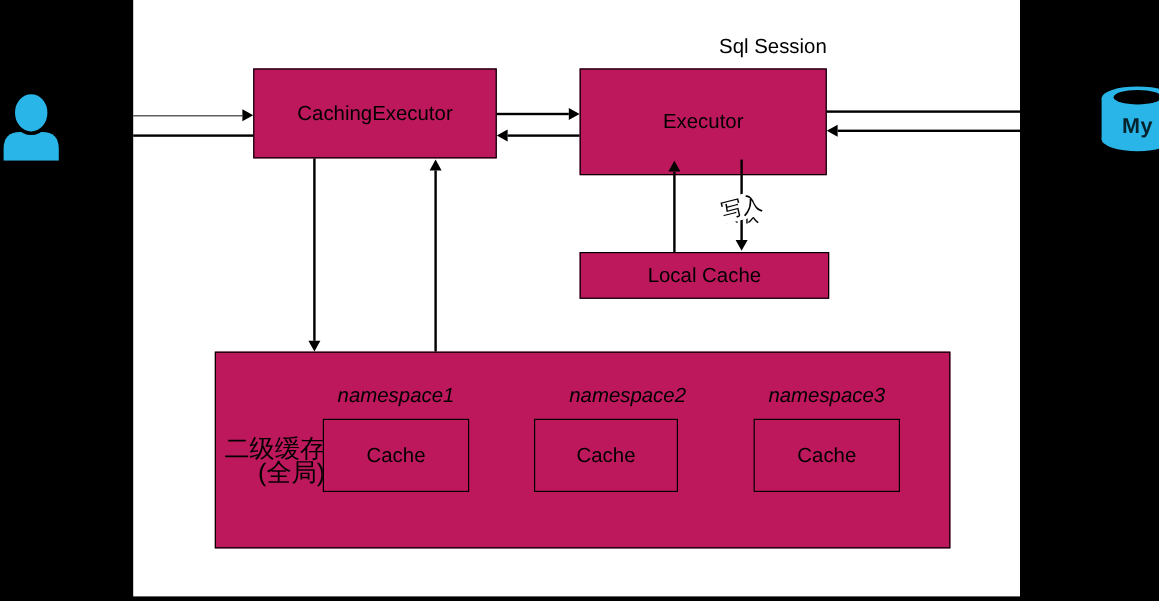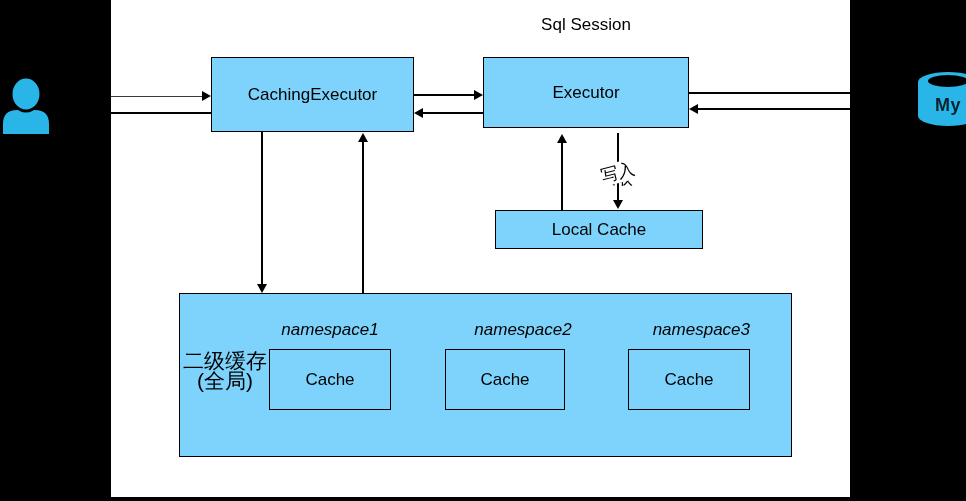--- a/index.html
+++ b/index.html
@@ -5,25 +5,25 @@
   html, body { margin:0; padding:0; background:#000; }
   body {
     position:relative; width:966px; height:501px; overflow:hidden;
     font-family:"Liberation Sans","DejaVu Sans",sans-serif; color:#000;
   }
   .canvas {
     position:absolute; left:111px; top:0; width:739px; height:497px;
     background:#fff;
   }
   .box {
-    position:absolute; background:#7dd3fc; border:1.5px solid #000;
+    position:absolute; background:#be185d; border:1.5px solid #000;
     display:flex; align-items:center; justify-content:center;
     font-size:17px; box-sizing:border-box;
   }
-  .floatlabel { position:absolute; text-align:center; font-size:17px; }
+  .floatlabel { position:absolute; text-align:right; font-size:17px;margin-top:14px; }
   .hline { position:absolute; height:1.5px; background:#000; }
   .vline { position:absolute; width:1.5px; background:#000; }
   .gray  { background:#3a3a3a; height:1px; }
   .arr { position:absolute; width:0; height:0; }
   .arr.right { border-top:5px solid transparent; border-bottom:5px solid transparent; border-left:9px solid #000; }
   .arr.left  { border-top:5px solid transparent; border-bottom:5px solid transparent; border-right:9px solid #000; }
   .arr.up    { border-left:5px solid transparent; border-right:5px solid transparent; border-bottom:9px solid #000; }
   .arr.down  { border-left:5px solid transparent; border-right:5px solid transparent; border-top:9px solid #000; }
   .edge-label { position:absolute; background:#fff; font-size:17px; text-align:center; line-height:21px; }
   .multiline { line-height:20px; font-size:21px; }
@@ -39,45 +39,45 @@
 </svg>
 
 <div class="canvas"></div>
 
 <div class="floatlabel" style="left:483px;top:15px;width:206px;">Sql Session</div>
 
 <div class="box" style="left:211px;top:57px;width:203px;height:75px;">
   <span>CachingExecutor</span>
 </div>
 
-<div class="box" style="left:483px;top:57px;width:206px;height:71px;">
+<div class="box" style="left:483px;top:57px;width:206px;height:89px;">
   <span>Executor</span>
 </div>
 
-<div class="box" style="left:483px;top:210px;width:208px;height:39px;margin-left:12px;">
+<div class="box" style="left:483px;top:210px;width:208px;height:39px;">
   <span>Local Cache</span>
 </div>
 
 <div class="box" style="left:179px;top:293px;width:613px;height:164px;"></div>
 <div class="floatlabel multiline" style="left:179px;top:351px;width:92px;">
   <div>二级缓存</div>
   <div>(全局)</div>
 </div>
 
 <div class="ns-label" style="left:269px;top:320px;width:122px;">namespace1</div>
 <div class="box" style="left:269px;top:349px;width:122px;height:61px;">
   <span>Cache</span>
 </div>
 
 <div class="ns-label" style="left:463px;top:320px;width:120px;">namespace2</div>
 <div class="box" style="left:445px;top:349px;width:120px;height:61px;">
   <span>Cache</span>
 </div>
 
-<div class="ns-label" style="left:628px;top:320px;width:122px;text-align:right;">namespace3</div>
+<div class="ns-label" style="left:628px;top:320px;width:122px;">namespace3</div>
 <div class="box" style="left:628px;top:349px;width:122px;height:61px;">
   <span>Cache</span>
 </div>
 
 <div class="hline gray" style="left:111px;top:96px;width:91px;"></div>
 <div class="arr right" style="left:202px;top:91px;"></div>
 <div class="hline" style="left:111px;top:112px;width:100px;"></div>
 
 <div class="hline" style="left:414px;top:94px;width:60px;"></div>
 <div class="arr right" style="left:474px;top:90px;"></div>

